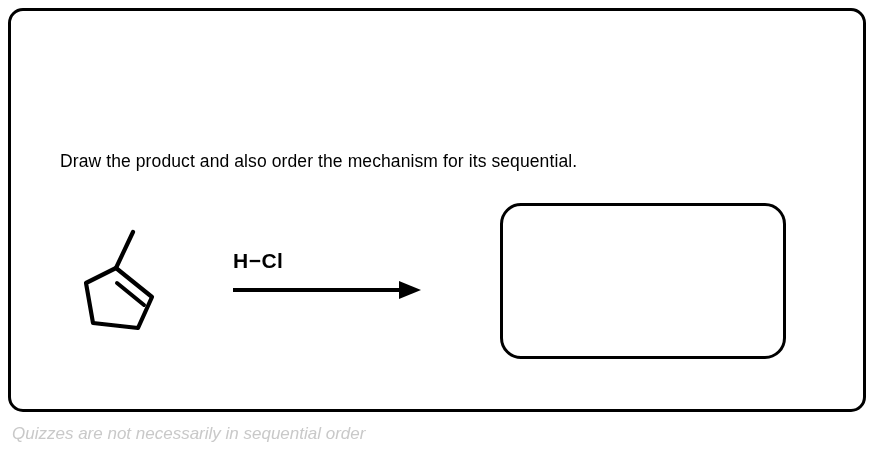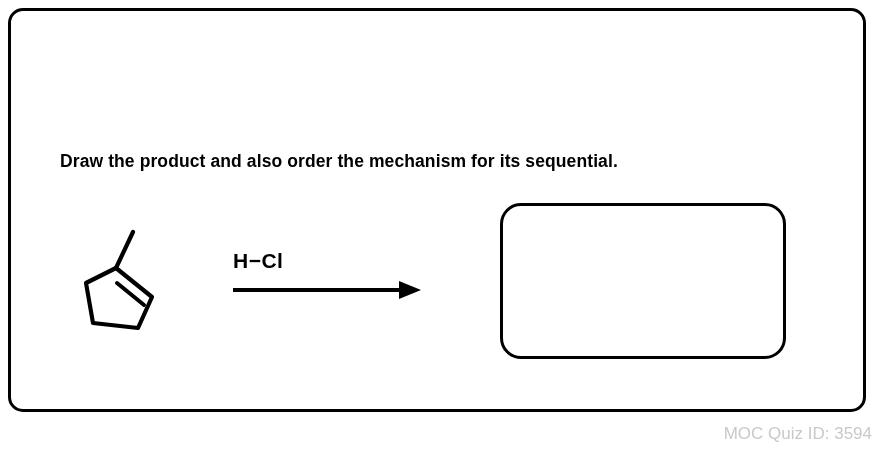--- a/index.html
+++ b/index.html
@@ -33,22 +33,22 @@
   #instruction {
     position: absolute;
     left: 60px;
     top: 150px;
     font-size: 17.5px;
     line-height: 22px;
     color: #000000;
     white-space: nowrap;
     letter-spacing: 0.1px;
   }
-  #instruction .b { font-weight: bold; text-align: right; }
-  #instruction .r { font-weight: bold; }
+  #instruction .b { font-weight: normal; text-align: right; }
+  #instruction .r { font-weight: normal; }
 
   
   #reaction-scheme {
     position: absolute;
     left: 0;
     top: 0;
     width: 882px;
     height: 460px;
     pointer-events: none;
   }
@@ -132,14 +132,14 @@
       <polygon points="399,281 421,290 399,299" fill="#000000"></polygon>
     </g>
   </svg>
 </div>
 
 <div id="reagent-label">H−Cl</div>
 
 <div id="answer-box"></div>
 
 <div id="footer">
-  <div id="footer-quiz-id">MOC Quiz ID: 3594</div>
+  <div id="footer-note">Quizzes are not necessarily in sequential order</div>
 </div>
 
 </body></html>

